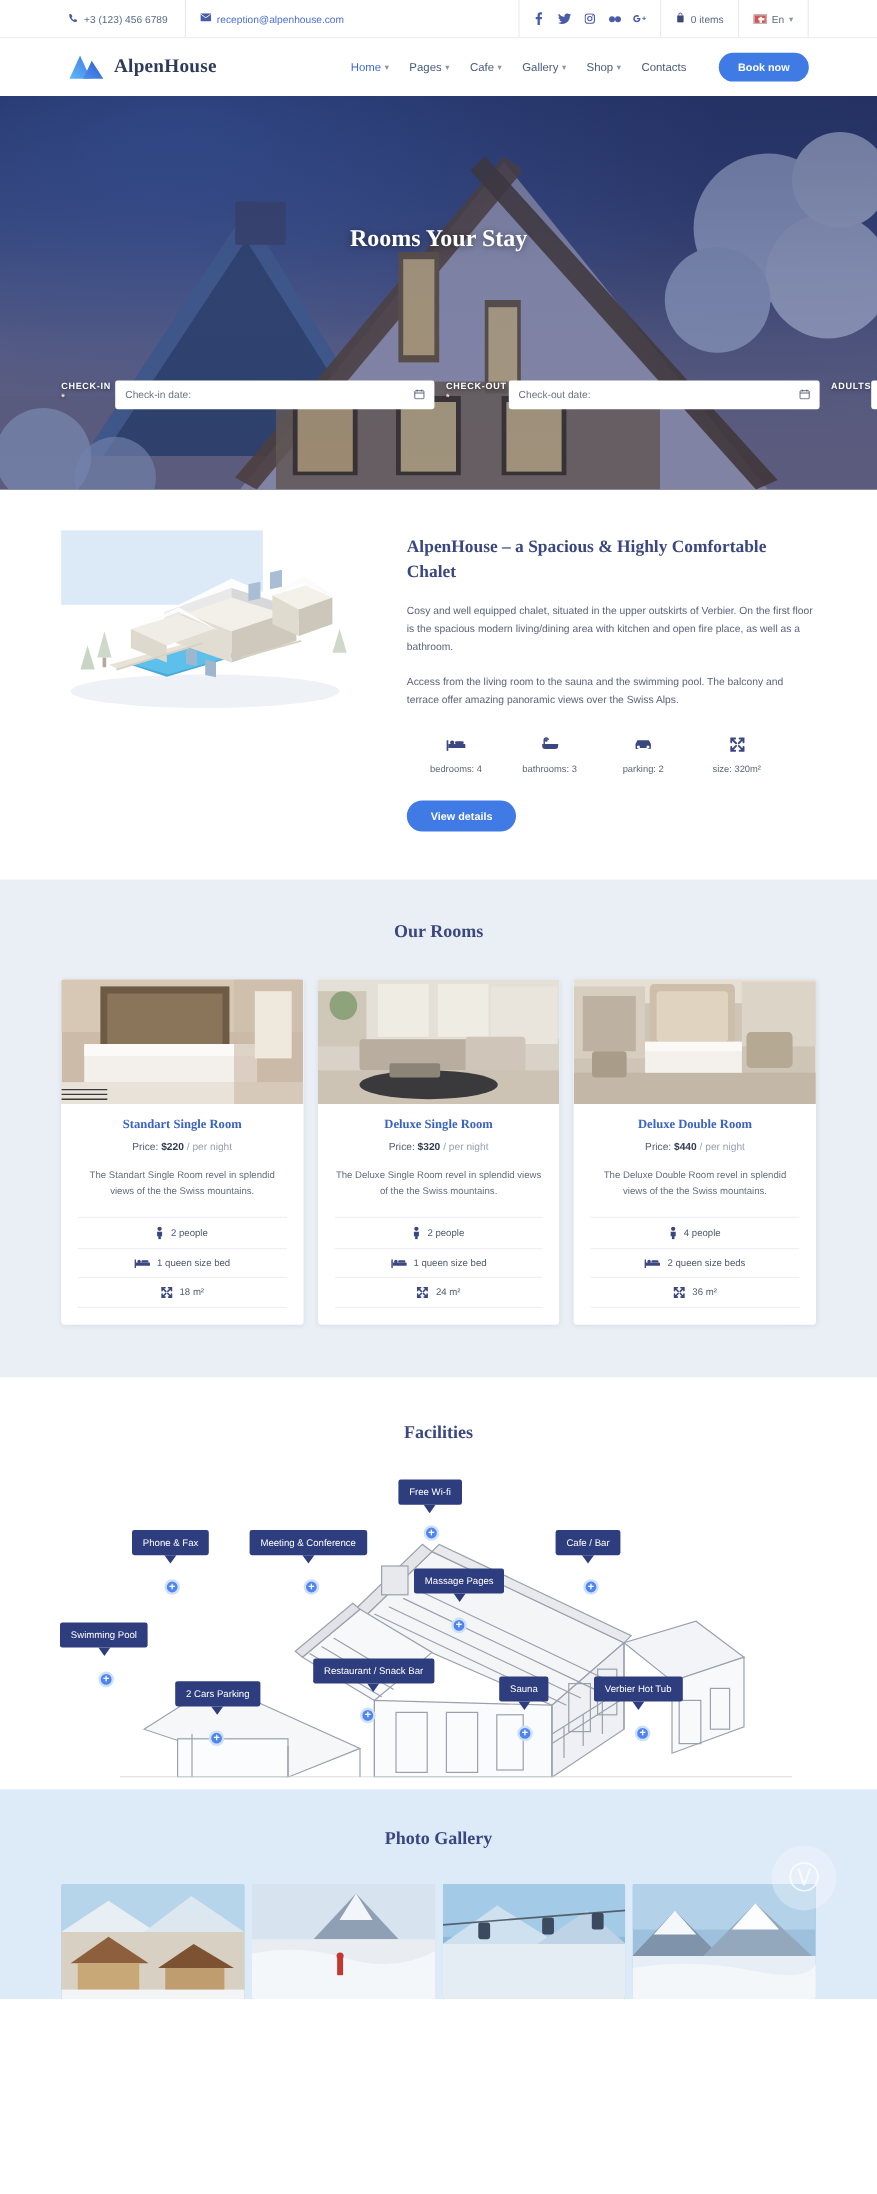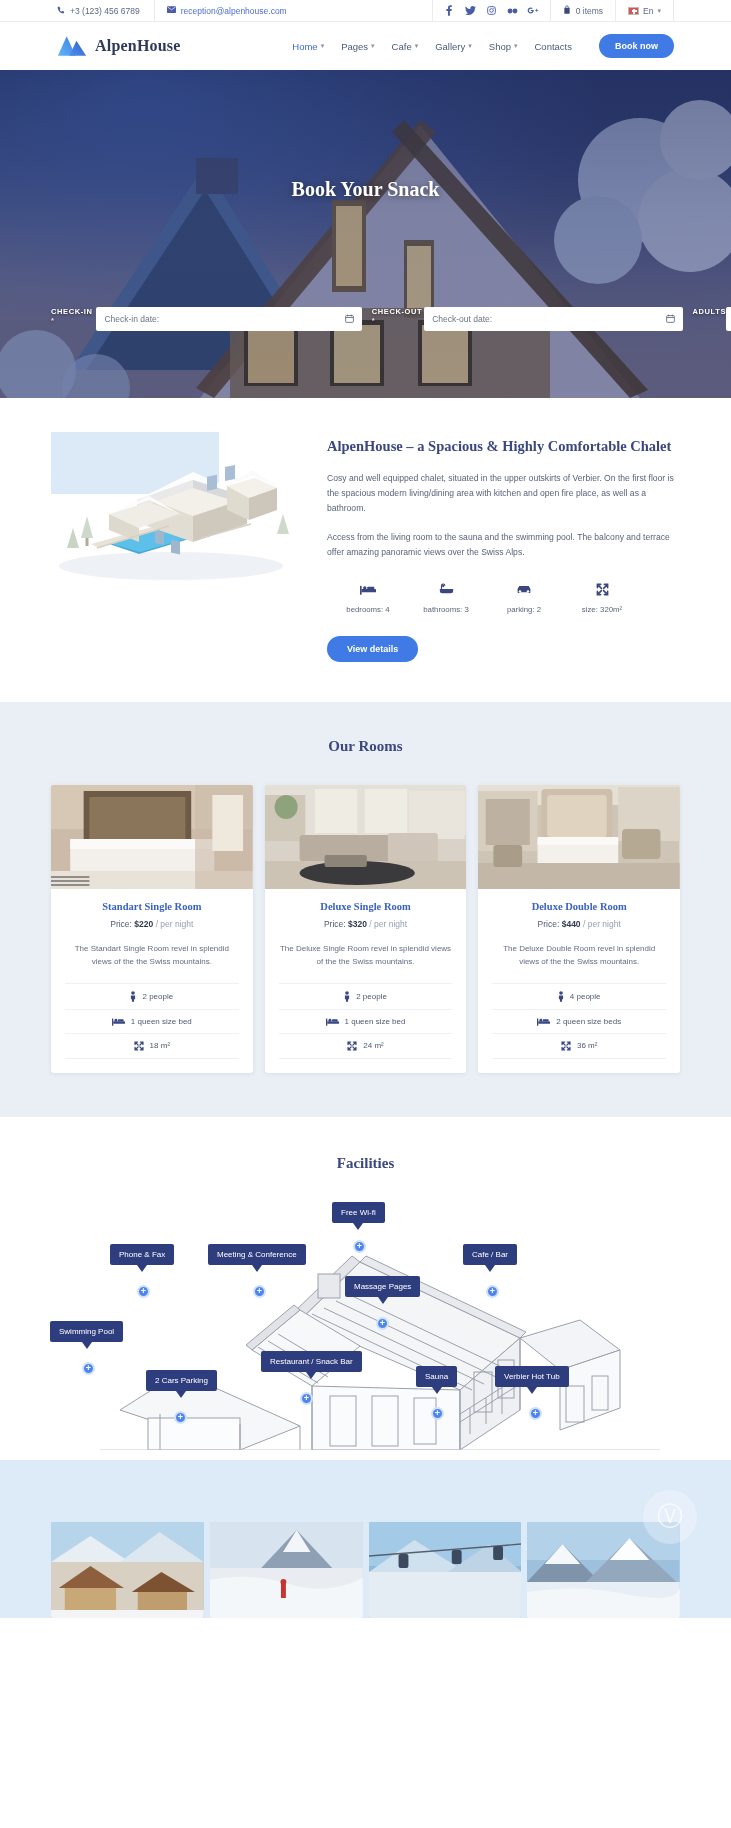--- a/index.html
+++ b/index.html
@@ -9,21 +9,21 @@
     font-family: "Liberation Sans", sans-serif;
     background: #ffffff;
     color: #3c4858;
     font-size: 12px;
     -webkit-font-smoothing: antialiased;
   }
   .wrap { width: 731px; position: relative; overflow: hidden; }
 
   
   .topbar {
-    height: 22px;
+    height: 32px;
     border-bottom: 1px solid #e9ecef;
     display: flex;
     align-items: stretch;
     font-size: 8.5px;
     color: #5a6a85;
   }
   .topbar-left { display: flex; align-items: center; padding-left: 57px; }
   .tb-item {
     display: flex; align-items: center; gap: 5px;
     padding: 0 12px 0 0; height: 100%;
@@ -137,21 +137,21 @@
     height: 24px; background: #fff; border: none; border-radius: 2px;
     display: flex; align-items: center; padding: 0 8px;
     font-size: 8.5px; color: #6a7486; position: relative;
   }
   .bf-date { width: 278px; justify-content: space-between; }
   .bf-sel { width: 65px; justify-content: space-between; color:#3b4559; }
   .cal-ic { color: #4e5a73; font-size: 9px; }
 
   
   .about {
-    background: #fff; padding: 34px 51px 40px; display: flex; gap: 26px;
+    background: #fff; padding: 34px 51px 40px; display: flex; gap: 38px;
   }
   .about-img { width: 250px; position: relative; height: 150px; }
   .about-img-bg {
     position: absolute; left: 0; top: 0; width: 168px; height: 62px; background: #dce9f7;
   }
   .chalet-svg { position: absolute; left: 0; top: 6px; }
   .about-text { flex: 1; padding-top: 4px; }
   .about-h2 {
     font-family: "Liberation Serif", serif;
     color: #3b4780; font-size: 14.5px; font-weight: bold; line-height: 1.45;
@@ -392,21 +392,21 @@
         <circle cx="598" cy="170" r="44" fill="#aebddf"></circle>
         <circle cx="700" cy="70" r="40" fill="#ccd7ee"></circle>
       </g>
 
       <circle cx="36" cy="300" r="40" fill="#9fb2da" opacity=".7"></circle>
       <circle cx="96" cy="318" r="34" fill="#93a7d2" opacity=".65"></circle>
     </svg>
     <div class="hero-overlay"></div>
 
     <div class="hero-inner">
-      <div class="hero-title">Book Your Snack</div>
+      <div class="hero-title">Rooms Your Stay</div>
     </div>
 
     <div class="bookform">
       <div class="bf-field">
         <div class="bf-label">
           <span>CHECK-IN</span>
           <span class="req">*</span>
         </div>
         <div class="bf-input bf-date">
           <span>Check-in date:</span>
@@ -794,20 +794,21 @@
 
       <div class="pin-label" style="left:416px;top:166px;">Sauna</div>
       <div class="pin-dot" style="left:431px;top:207px;">+</div>
 
       <div class="pin-label" style="left:495px;top:166px;">Verbier Hot Tub</div>
       <div class="pin-dot" style="left:529px;top:207px;">+</div>
     </div>
   </div>
 
   <div class="gallery">
+    <div class="section-h2">Photo Gallery</div>
     <div class="watermark">Ⓥ</div>
     <div class="gal-grid">
       <div class="gal-item">
         <svg width="100%" height="96" viewBox="0 0 155 96" preserveAspectRatio="none">
           <rect width="155" height="96" fill="#9fc4e0"></rect>
           <rect y="0" width="155" height="40" fill="#b6d4ea"></rect>
           <polygon points="0,40 40,14 80,40" fill="#e7eef4"></polygon>
           <polygon points="70,40 110,10 155,40" fill="#dce7f0"></polygon>
           <rect y="40" width="155" height="56" fill="#d8d0c2"></rect>
           <polygon points="8,66 40,44 74,66" fill="#8d5f3c"></polygon>

